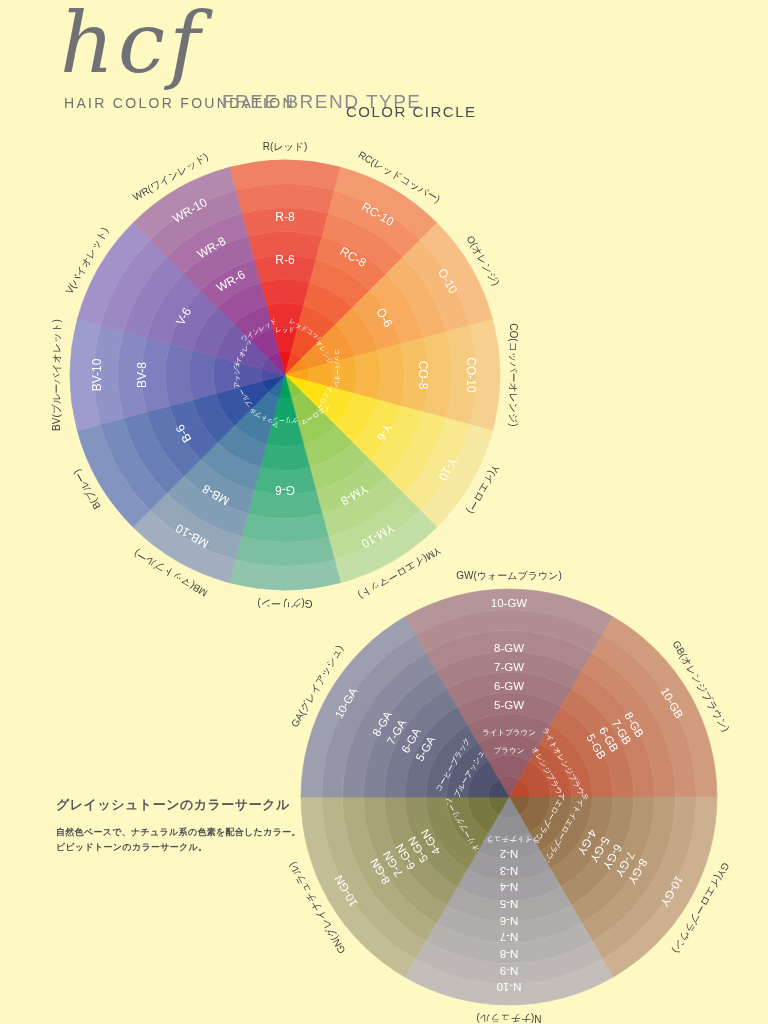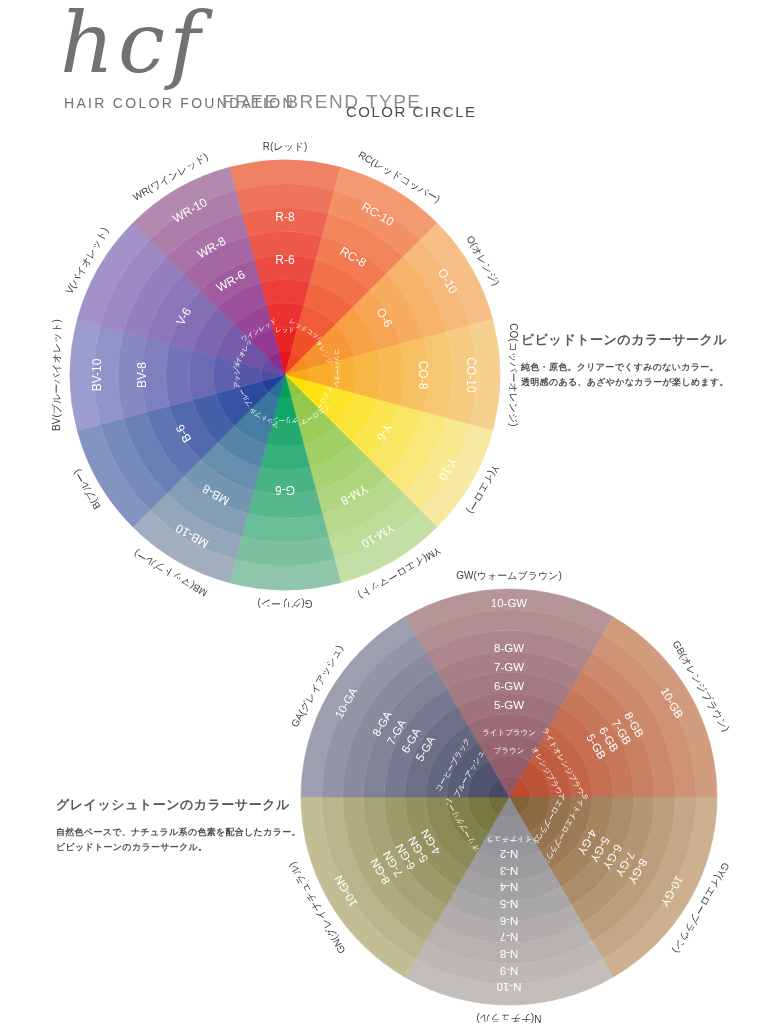--- a/index.html
+++ b/index.html
@@ -1,16 +1,16 @@
 <!DOCTYPE html>
 <html><head>
 <meta charset="utf-8">
 <style>
   html,body{margin:0;padding:0;background:#e9e9e9;}
-  .page{position:relative;width:768px;height:1024px;background:#ffffff;overflow:hidden;
+  .page{position:relative;width:768px;height:1024px;background:#fef9c3;overflow:hidden;
         font-family:"Liberation Sans",sans-serif;}
   .logo{position:absolute;left:60px;top:-6px;font-family:"DejaVu Serif",serif;font-style:italic;
         font-size:84px;color:#717275;letter-spacing:4px;}
   .logo-sub{position:absolute;left:64px;top:95px;font-size:14px;letter-spacing:2.3px;color:#6f7073;text-align:right;}
   .tagline{position:absolute;left:222px;top:91px;font-size:19px;color:#8b8c8f;letter-spacing:1.5px;}
   .page-title{position:absolute;left:346px;top:91px;font-size:15px;font-weight:normal;color:#4c4d50;letter-spacing:1.5px;margin-top:12px;}
   .note{position:absolute;}
   .note-vivid{left:521px;top:331px;width:235px;}
   .note-grayish{left:56px;top:796px;width:265px;}
   .note-heading{font-size:13px;font-weight:bold;color:#58595b;letter-spacing:0.5px;margin:0 0 11px 0;}
@@ -332,27 +332,20 @@
           <text x="397.32" y="732.52" class="code-label" font-size="11.5" transform="rotate(300 397.32 732.52)">7-GA</text>
           <text x="411.73" y="740.84" class="code-label" font-size="11.5" transform="rotate(300 411.73 740.84)">6-GA</text>
           <text x="426.14" y="749.16" class="code-label" font-size="11.5" transform="rotate(300 426.14 749.16)">5-GA</text>
           <text x="453.16" y="764.76" class="inner-label" font-size="7.5" transform="rotate(300 453.16 764.76)">コーヒーブラック</text>
           <text x="469.37" y="774.12" class="inner-label" font-size="7.5" transform="rotate(300 469.37 774.12)">ブルーアッシュ</text>
           <text x="317.61" y="686.5" class="outer-label" font-size="10" transform="rotate(300 317.61 686.5)">GA(グレイアッシュ)</text>
         </g>
       </g>
     </svg>
 
-  <section class="note note-vivid">
-    <h2 class="note-heading">ビビッドトーンのカラーサークル</h2>
-    <div class="note-body">
-      <div>純色・原色。クリアーでくすみのないカラー。</div>
-      <div>透明感のある、あざやかなカラーが楽しめます。</div>
-    </div>
-  </section>
 
   <section class="note note-grayish">
     <h2 class="note-heading">グレイッシュトーンのカラーサークル</h2>
     <div class="note-body">
       <div>自然色ベースで、ナチュラル系の色素を配合したカラー。</div>
       <div>ビビッドトーンのカラーサークル。</div>
     </div>
   </section>
 
 </div>

